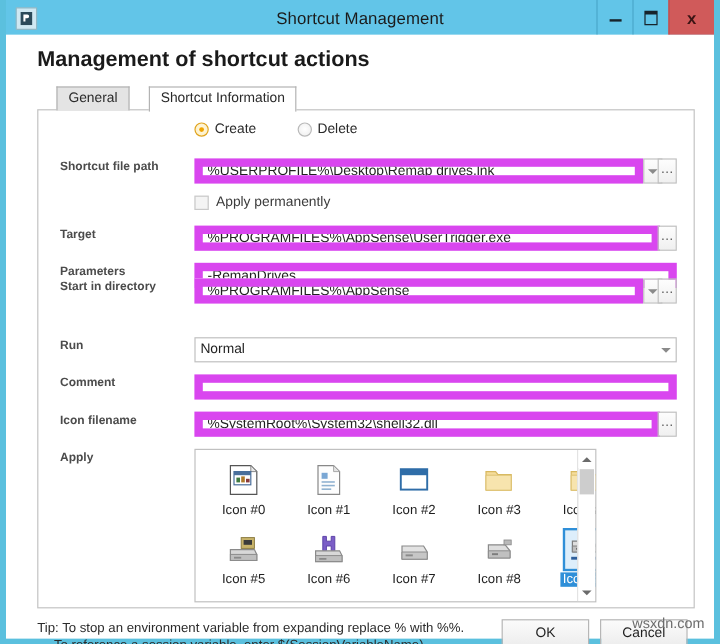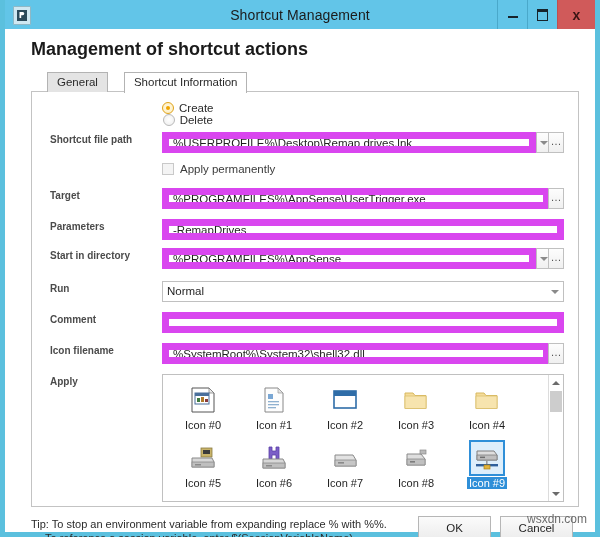--- a/index.html
+++ b/index.html
@@ -228,22 +228,20 @@
     display: flex; align-items: center; justify-content: center;
     background: #ffffff;
   }
 
   
   .radio-row {
     position: absolute;
     left: 130px;
     top: 10px;
     display: flex;
-    align-items: center;
-    flex-direction: column;
   }
   .radio {
     display: flex;
     align-items: center;
     margin-right: 34px;
     font-size: 11.5px;
     color: #2a2a2a;
   }
   .radio-mark {
     width: 12px; height: 12px;
@@ -281,21 +279,21 @@
     border: 1px solid #c9c9c9;
     background: #f4f4f4;
     margin-right: 6px;
     box-sizing: border-box;
   }
 
   
   .iconbox {
     position: absolute;
     left: 130px;
-    width: 402px;
+    width: 335px;
     height: 128px;
     box-sizing: border-box;
     border: 1px solid #c0c0c0;
     background: #ffffff;
     overflow: hidden;
   }
   .icon-grid {
     position: absolute;
     left: 0; top: 0;
     width: 386px;
@@ -485,21 +483,21 @@
           <div class="btn-dots" style="left:516px">
             <span class="dots-glyph">…</span>
           </div>
         </div>
 
         <div class="row" style="top:127px">
           <span class="lbl">Parameters</span>
           <input class="field wide" type="text" value="-RemapDrives" style="">
         </div>
 
-        <div class="row" style="top:156px">
+        <div class="row" style="top:140px">
           <span class="lbl">Start in directory</span>
           <input class="field w-combo" type="text" value="%PROGRAMFILES%\AppSense" style="">
           <div class="btn-drop" style="left:504px">
             <span class="caret"></span>
           </div>
           <div class="btn-dots" style="left:516px">
             <span class="dots-glyph">…</span>
           </div>
         </div>
 

